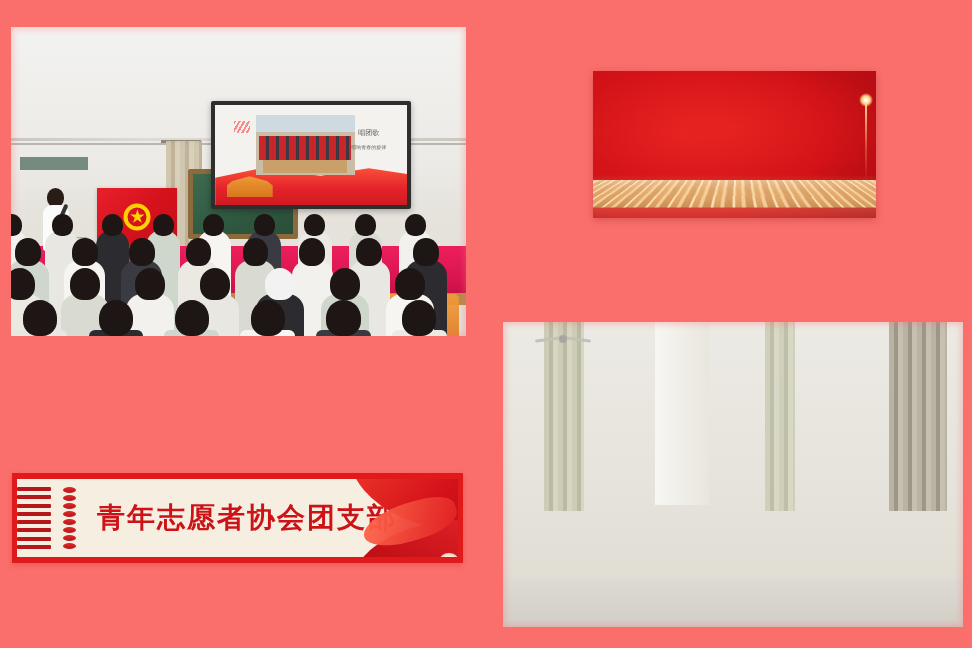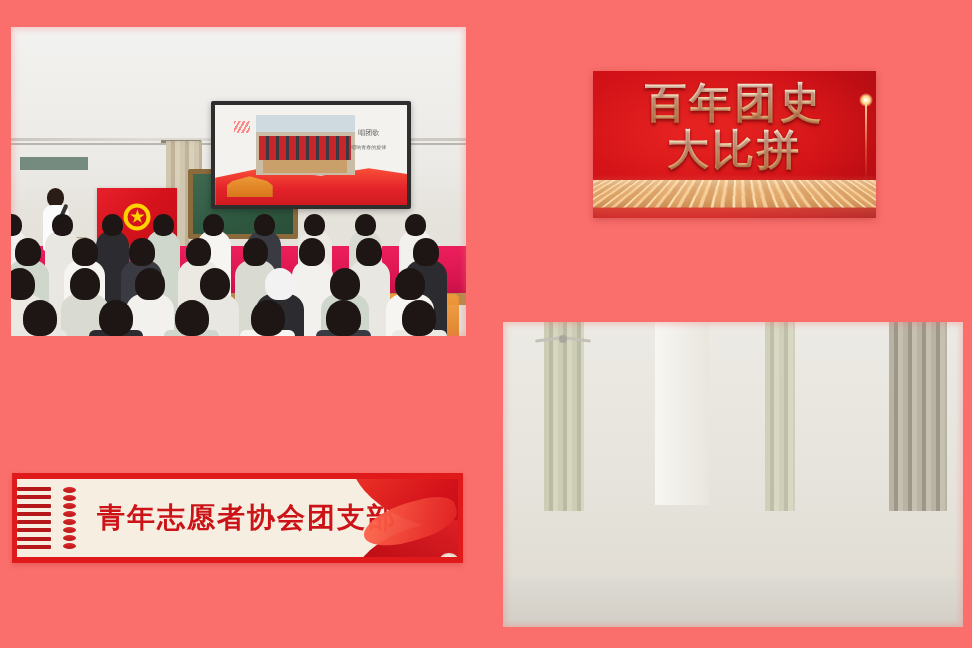--- a/index.html
+++ b/index.html
@@ -360,24 +360,20 @@
       </div>
     <div class="edge-soft"></div>
   </div>
 
   <div id="banner-contest">
     <div class="banner-vignette"></div>
     <div class="banner-floor"></div>
     <div class="banner-floor-glow"></div>
     <div class="sparkle"></div>
     <div class="sparkle-tail"></div>
-    <div class="banner-text">
-      <div class="btxt" id="banner-line1">百年团史</div>
-      <div class="btxt" id="banner-line2">大比拼</div>
-    </div>
   </div>
 
   <div id="title-ribbon">
     <div class="ribbon-inner">
       <div class="ribbon-dashes" id="ribbon-dashes">
           <i></i>
           <i></i>
           <i></i>
           <i></i>
           <i></i>

